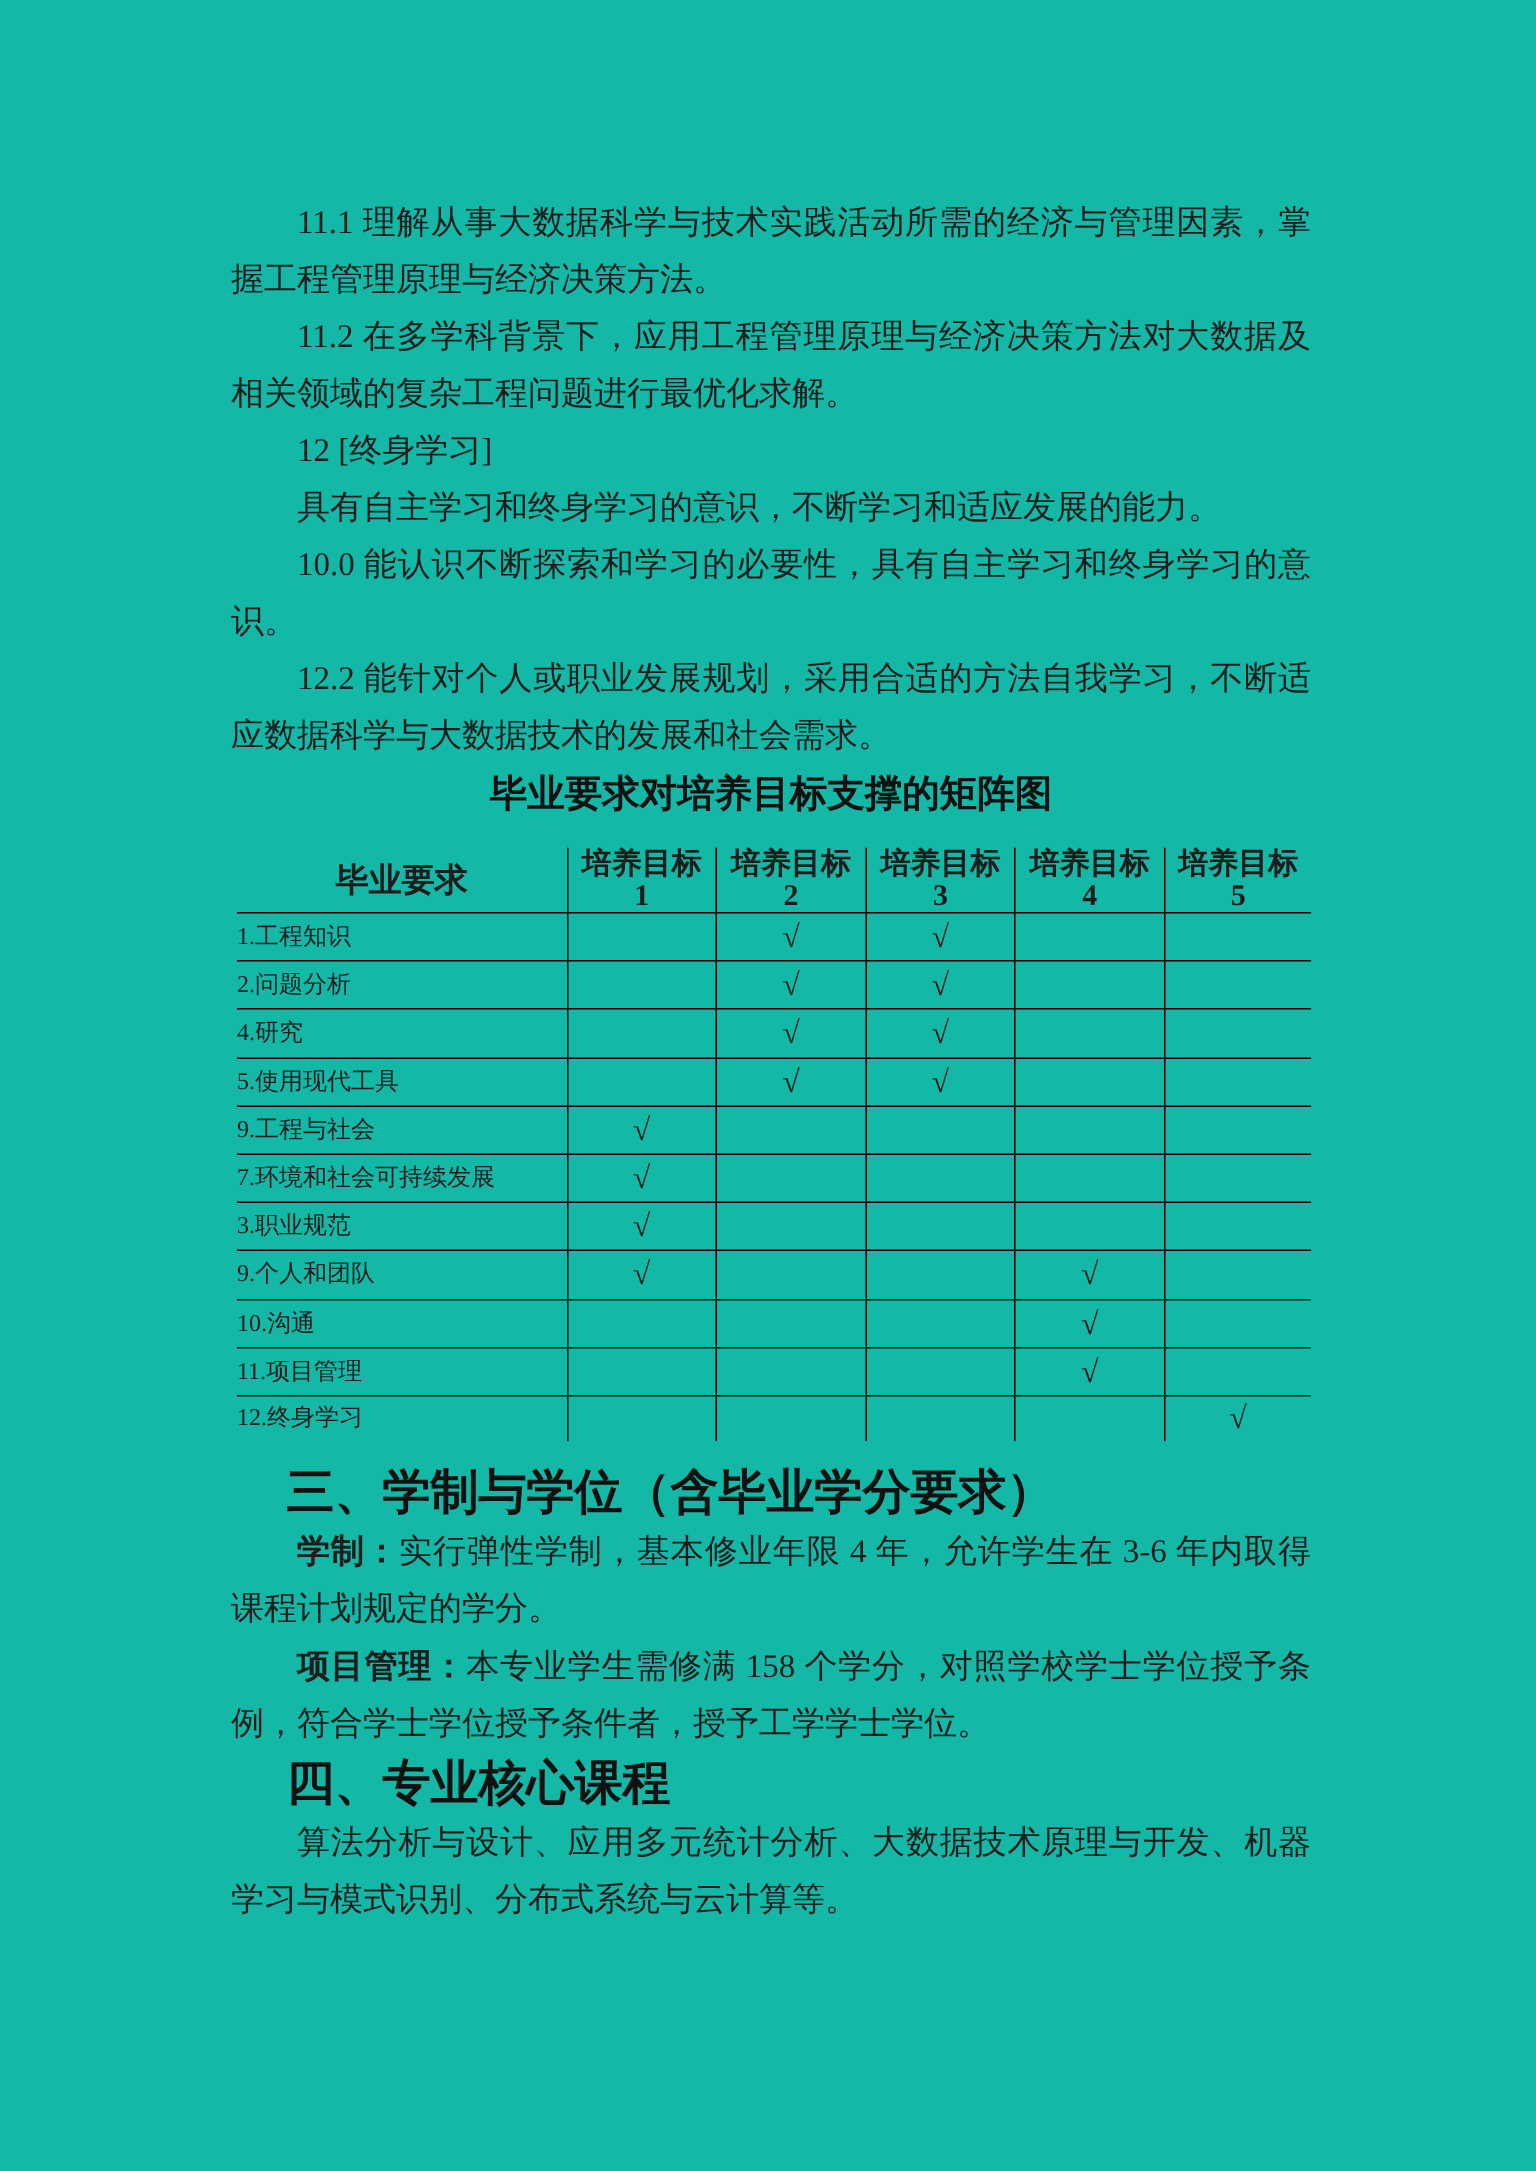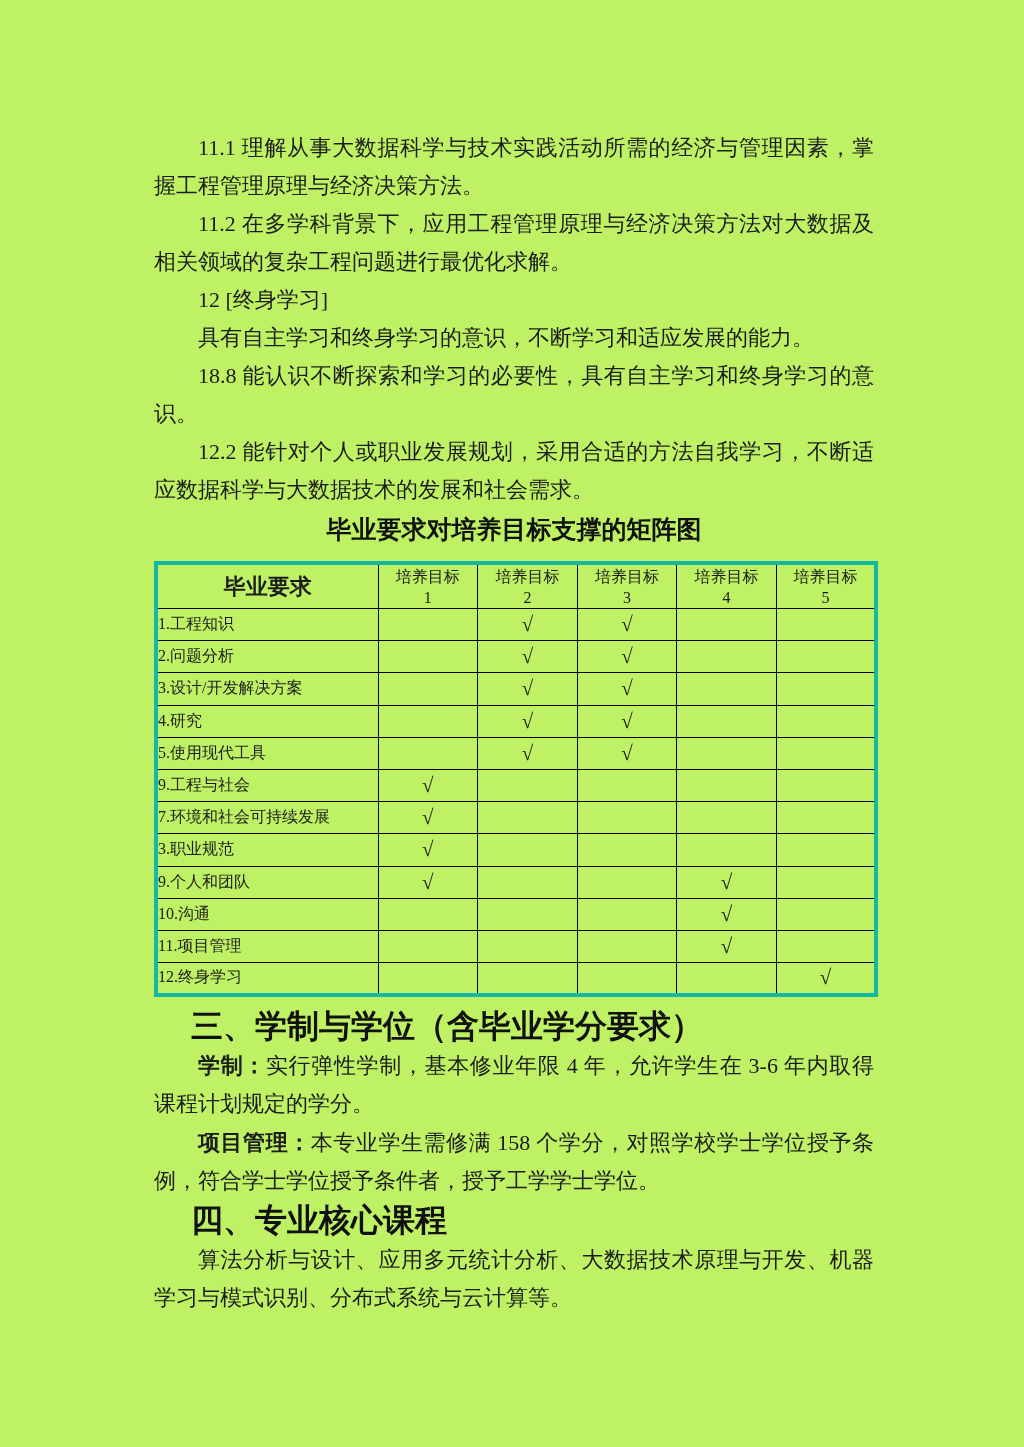--- a/index.html
+++ b/index.html
@@ -2,21 +2,21 @@
 <html lang="zh"><head>
 <meta charset="utf-8">
 <style>
   html, body { margin: 0; padding: 0; }
   body { background: #888; }
   .page {
     position: relative;
     width: 1024px;
     height: 1447px;
     margin: 0 auto;
-    background: #bef264;
+    background: #14b8a6;
     overflow: hidden;
     font-family: "Liberation Serif", serif;
     color: #1c1c1c;
   }
   .content {
     position: absolute;
     left: 154px;
     top: 129px;
     width: 720px;
   }
@@ -60,22 +60,22 @@
     white-space: nowrap;
   }
   table.matrix thead th { height: 43px; text-align: center; }
   th.req-head {
     font-family: "Liberation Serif", serif;
     font-weight: bold;
     font-size: 22px;
   }
   th.goal-head {
     font-family: "Liberation Serif", serif;
-    font-weight: normal;
-    font-size: 16px;
+    font-weight: bold;
+    font-size: 20px;
     line-height: 21px;
   }
   th.goal-head .gl { display: block; }
   table.matrix tbody tr { height: 32.2px; }
   td.row-label {
     font-size: 16px;
     text-align: left;
     padding-left: 6px;
     font-family: "Liberation Serif", serif;
     margin-top: 31px;
@@ -101,21 +101,21 @@
 </head>
 <body>
 
 <div class="page">
   <div class="content">
 
     <p class="para">11.1 理解从事大数据科学与技术实践活动所需的经济与管理因素，掌握工程管理原理与经济决策方法。</p>
     <p class="para">11.2 在多学科背景下，应用工程管理原理与经济决策方法对大数据及相关领域的复杂工程问题进行最优化求解。</p>
     <p class="para">12 [终身学习]</p>
     <p class="para">具有自主学习和终身学习的意识，不断学习和适应发展的能力。</p>
-    <p class="para">18.8 能认识不断探索和学习的必要性，具有自主学习和终身学习的意识。</p>
+    <p class="para">10.0 能认识不断探索和学习的必要性，具有自主学习和终身学习的意识。</p>
     <p class="para">12.2 能针对个人或职业发展规划，采用合适的方法自我学习，不断适应数据科学与大数据技术的发展和社会需求。</p>
 
     <h2 class="matrix-title">毕业要求对培养目标支撑的矩阵图</h2>
 
     <table class="matrix">
       <colgroup>
         <col class="c-label">
           <col class="c-goal">
           <col class="c-goal">
           <col class="c-goal">
@@ -158,28 +158,20 @@
         </tr>
         <tr>
           <td class="row-label">2.问题分析</td>
           <td class="check-cell"></td>
           <td class="check-cell">√</td>
           <td class="check-cell">√</td>
           <td class="check-cell"></td>
           <td class="check-cell"></td>
         </tr>
         <tr>
-          <td class="row-label">3.设计/开发解决方案</td>
-          <td class="check-cell"></td>
-          <td class="check-cell">√</td>
-          <td class="check-cell">√</td>
-          <td class="check-cell"></td>
-          <td class="check-cell"></td>
-        </tr>
-        <tr>
           <td class="row-label">4.研究</td>
           <td class="check-cell"></td>
           <td class="check-cell">√</td>
           <td class="check-cell">√</td>
           <td class="check-cell"></td>
           <td class="check-cell"></td>
         </tr>
         <tr>
           <td class="row-label">5.使用现代工具</td>
           <td class="check-cell"></td>

